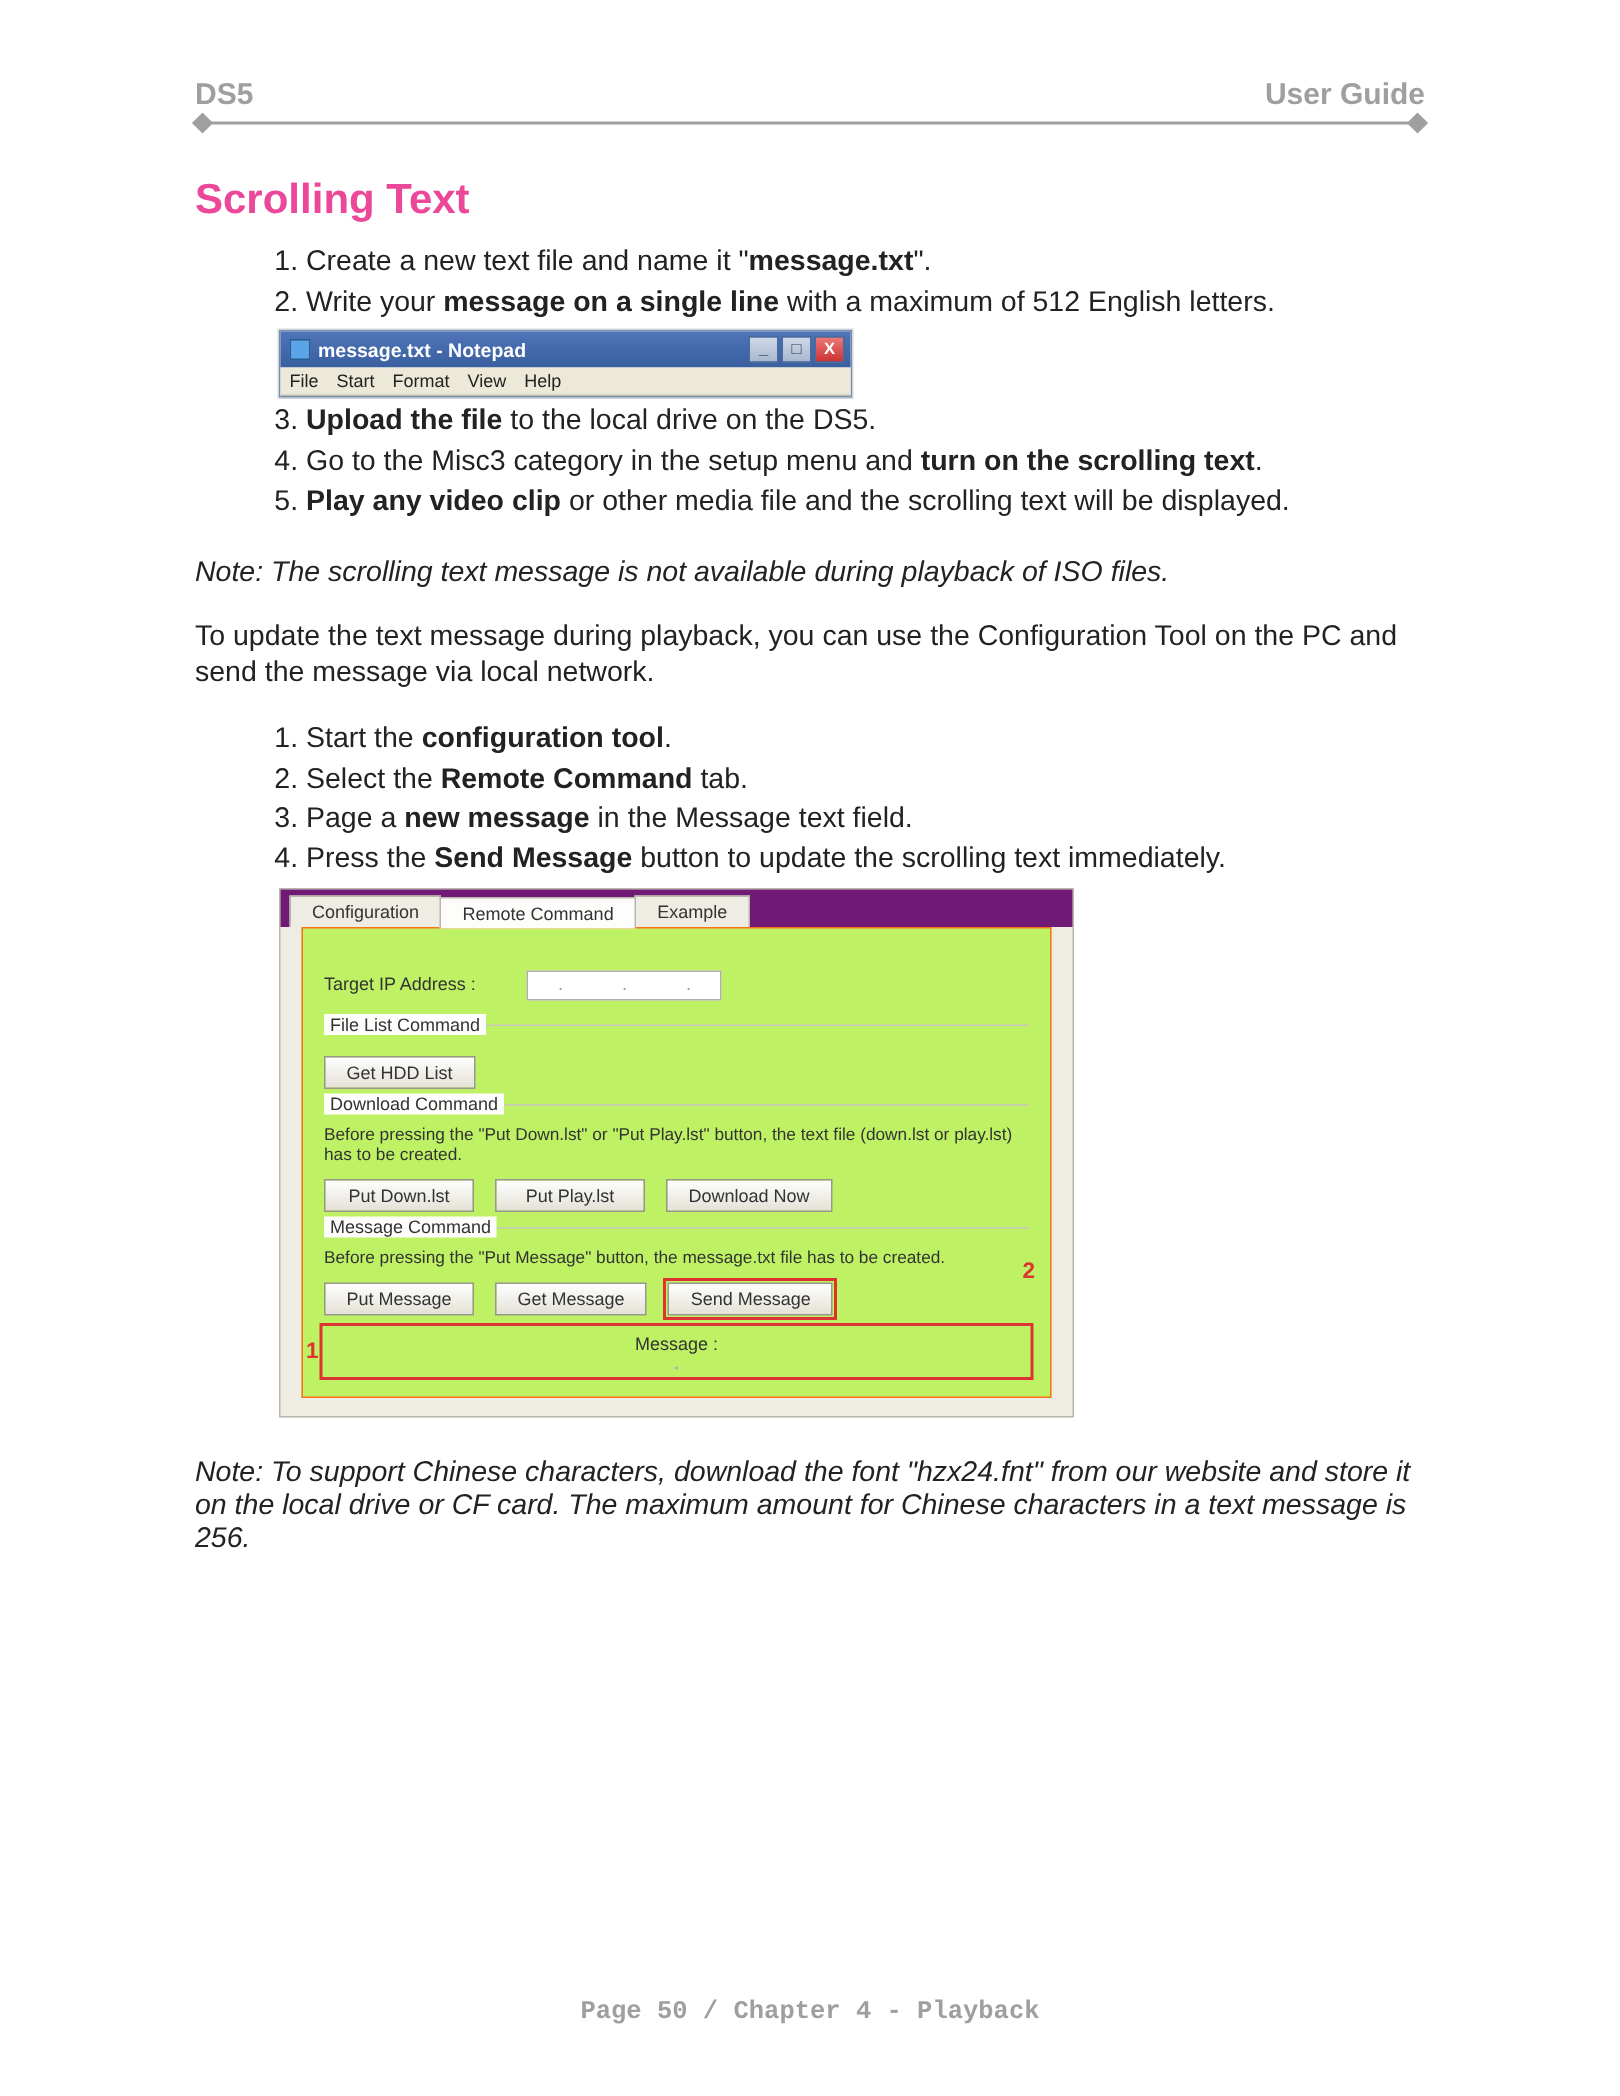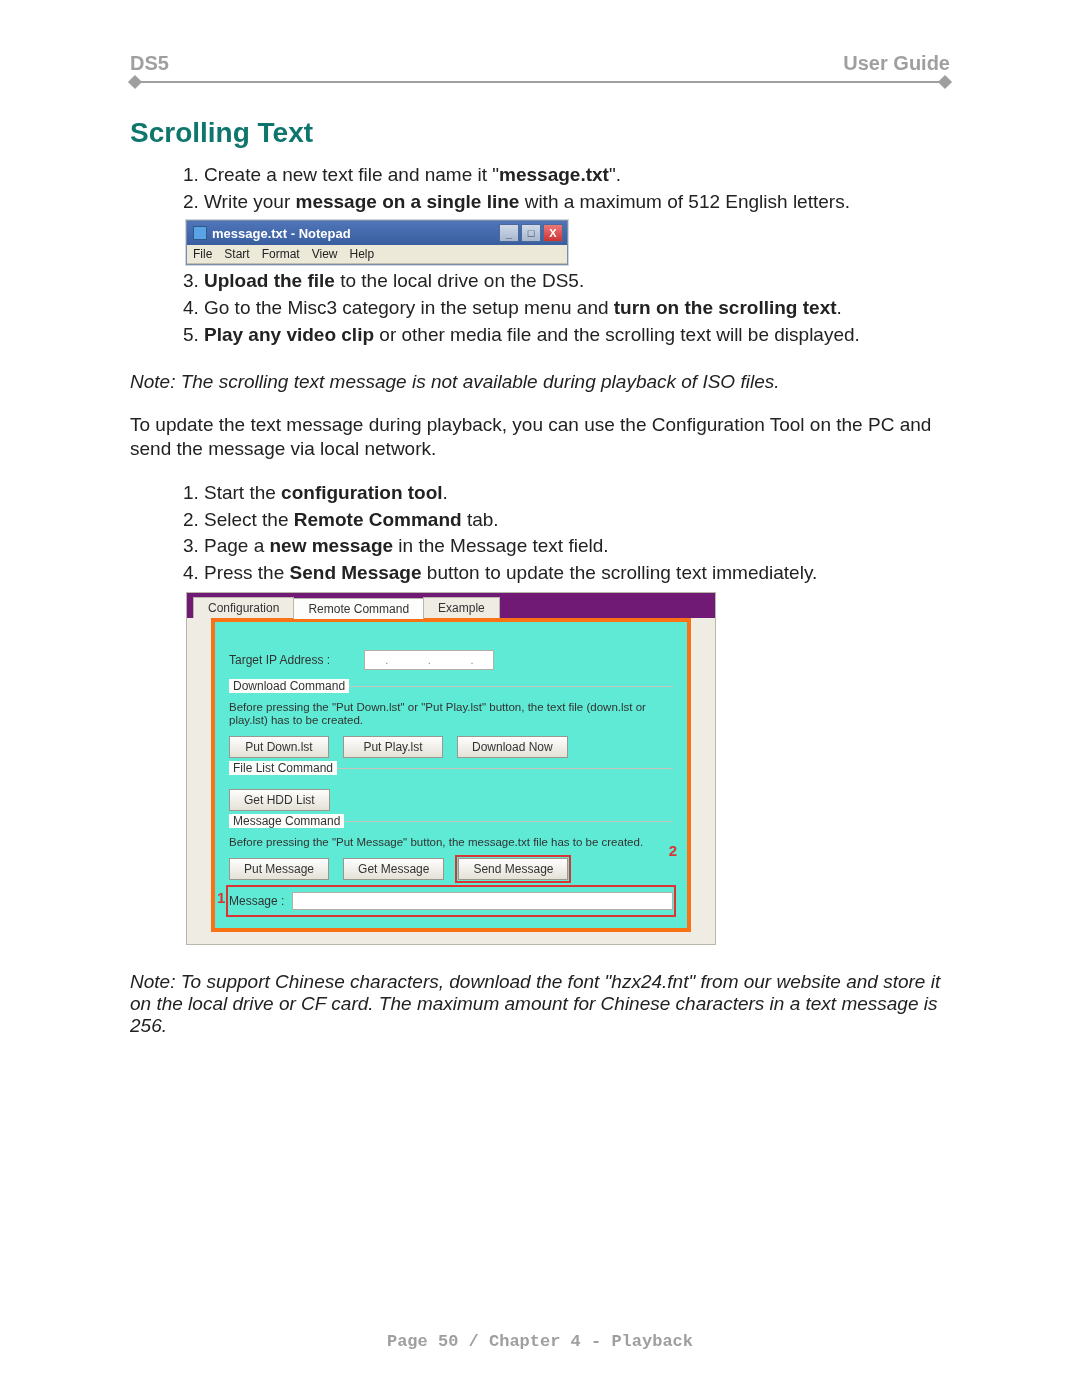--- a/index.html
+++ b/index.html
@@ -31,21 +31,21 @@
     width: 10px; height: 10px;
     background: #9f9f9f;
     transform: rotate(45deg);
   }
   .rule-line {
     flex: 1;
     height: 2px;
     background: #9f9f9f;
   }
   h1.section-title {
-    color: #0f766e;
+    color: #ec4899;
     font-size: 28px;
     font-weight: bold;
     margin-bottom: 14px;
   }
   p.body {
     font-size: 19px;
     line-height: 1.25;
     margin-bottom: 20px;
   }
   ol {
@@ -152,23 +152,23 @@
     background: #efece4;
     margin-right: -1px;
     position: relative;
   }
   .ct-tab.active {
     background: #fdfdfb;
     top: 1px;
     z-index: 2;
   }
   .ct-panel {
-    border: 4px solid #f97316;
-    margin: 0 24px;
-    background: #5eead4;
+    border: 1px solid #f97316;
+    margin: 0 14px;
+    background: #bef264;
     padding: 28px 14px 14px 14px;
   }
   .ct-row { margin-bottom: 16px; }
   .ct-label { display:inline-block; width:132px; }
   .ct-ip {
     display:inline-flex; border:1px solid #b0b0a6; background:#fff;
     width:130px; height:20px; align-items:center; justify-content:space-around;
     font-size:11px; color:#888;
   }
   .ct-group {
@@ -195,23 +195,24 @@
     min-width: 100px;
     text-align: center;
   }
   .highlight-send {
     outline: 2px solid #d33;
     outline-offset: 1px;
   }
   .highlight-msg {
     outline: 2px solid #d33;
     outline-offset: 1px;
-    padding: 4px 0;
+    padding: 4px 21px;
     display:flex; align-items:center; gap:8px;
     margin-top: 8px;
+    flex-direction: column;
   }
   .msg-input {
     flex:1; height:18px; border:1px solid #b0b0a6; background:#fff;
   }
   .callout {
     position:absolute;
     color:#d33;
     font-weight:bold;
     font-size:15px;
   }
@@ -288,33 +289,33 @@
       <div class="ct-row">
         <span class="ct-label">Target IP Address :</span>
         <span class="ct-ip">
           <span>.</span>
           <span>.</span>
           <span>.</span>
         </span>
       </div>
 
       <div class="ct-group">
+        <span class="ct-group-title">File List Command</span>
+        <div class="ct-buttons">
+          <div class="ct-button">Get HDD List</div>
+        </div>
+      </div>
+
+      <div class="ct-group">
         <span class="ct-group-title">Download Command</span>
         <div class="ct-desc">Before pressing the "Put Down.lst" or "Put Play.lst" button, the text file (down.lst or play.lst) has to be created.</div>
         <div class="ct-buttons">
           <div class="ct-button">Put Down.lst</div>
           <div class="ct-button">Put Play.lst</div>
           <div class="ct-button">Download Now</div>
-        </div>
-      </div>
-
-      <div class="ct-group">
-        <span class="ct-group-title">File List Command</span>
-        <div class="ct-buttons">
-          <div class="ct-button">Get HDD List</div>
         </div>
       </div>
 
       <div class="ct-group" style="position:relative;">
         <span class="ct-group-title">Message Command</span>
         <div class="ct-desc">Before pressing the "Put Message" button, the message.txt file has to be created.</div>
         <div class="ct-buttons" style="position:relative;">
           <div class="ct-button">Put Message</div>
           <div class="ct-button">Get Message</div>
           <div class="ct-button highlight-send">Send Message</div>

